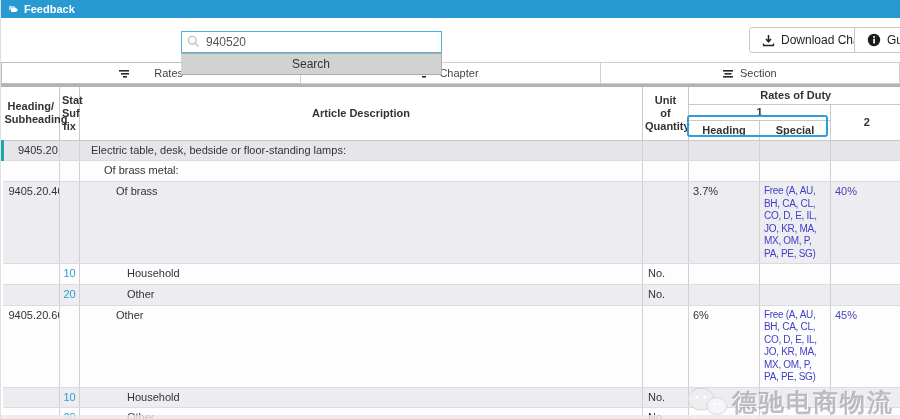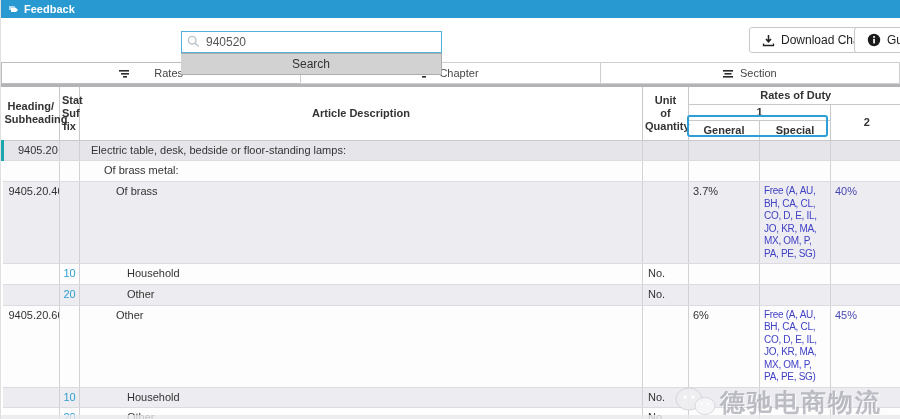--- a/index.html
+++ b/index.html
@@ -76,21 +76,21 @@
   td.c-unit { padding-left:5px; }
   td.c-special { color:#4040c6; font-size:10px; letter-spacing:-0.3px; line-height:1.25; }
   td.c-rate2 { color:#4747b4; }
   
   .hl-box {
     position:absolute; left:686px; top:115px; width:141px; height:22px;
     border:2px solid #2d9fd6; border-radius:3px; pointer-events:none;
   }
   
   .watermark {
-    position:absolute; right:18px; bottom:0px; display:flex; align-items:center;
+    position:absolute; right:6px; bottom:0px; display:flex; align-items:center;
     gap:2px; pointer-events:none;
   }
   .watermark .wm-text {
     font-size:25px; font-weight:bold; letter-spacing:2px;
     color:rgba(125,125,140,0.5); text-shadow:1px 1px 0 rgba(255,255,255,0.85);
     font-family:"DejaVu Sans", sans-serif;
   }
   .bottom-strip {
     position:absolute; left:0; bottom:0; width:100%; height:4px;
     background:#e9e9ec; opacity:.8;
@@ -204,21 +204,21 @@
         <th rowspan="3">Unit
 of
 Quantity</th>
         <th colspan="3" class="no-r">Rates of Duty</th>
       </tr>
       <tr class="hr2">
         <th colspan="2">1</th>
         <th rowspan="2" class="no-r">2</th>
       </tr>
       <tr class="hr3">
-        <th>General</th>
+        <th>Heading</th>
         <th>Special</th>
       </tr>
     </thead>
     <tbody>
         <tr class="shade-dark h-sm">
       <td class="c-head accent">9405.20</td>
       <td class="c-suffix"></td>
       <td class="c-desc ind-1">Electric table, desk, bedside or floor-standing lamps:</td>
       <td class="c-unit"></td>
       <td class="c-general"></td>

